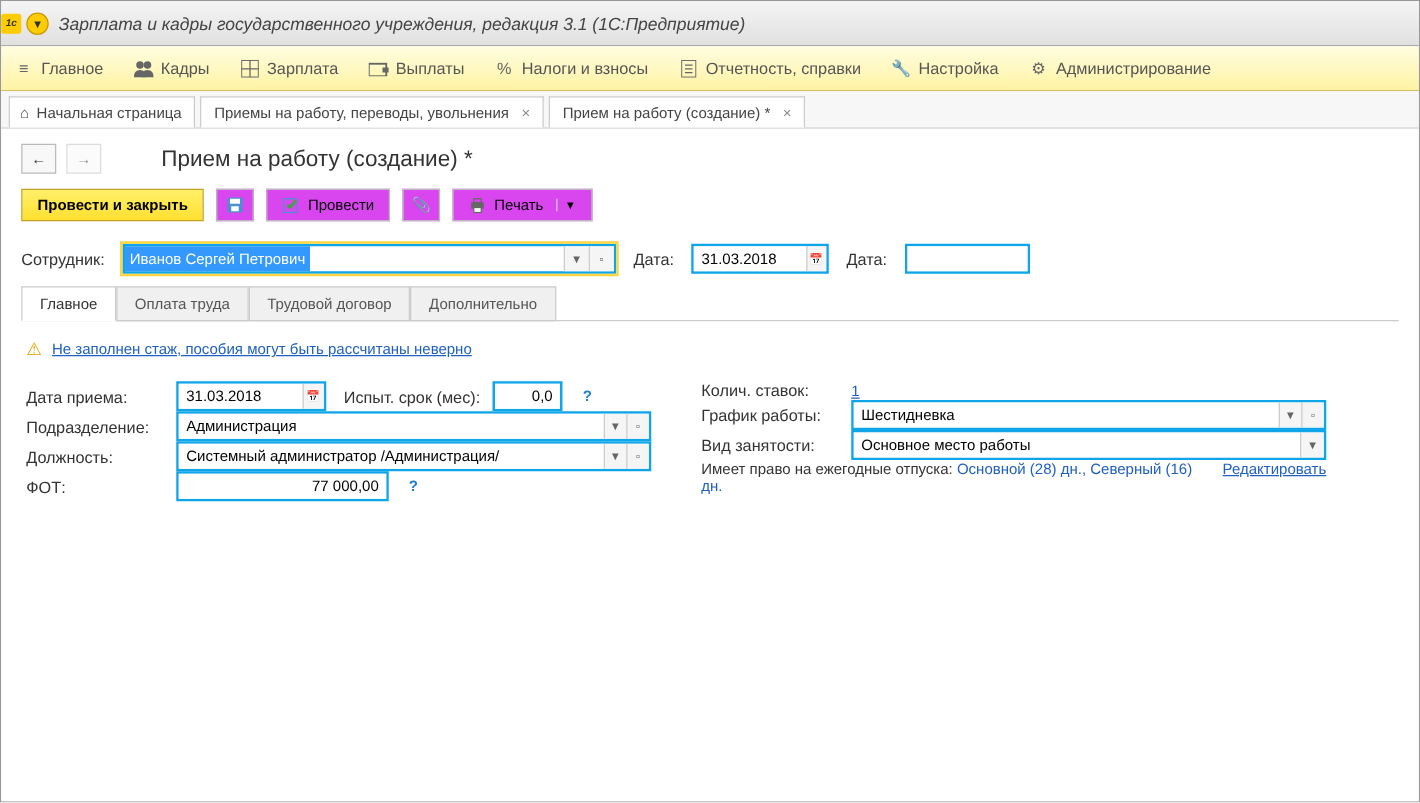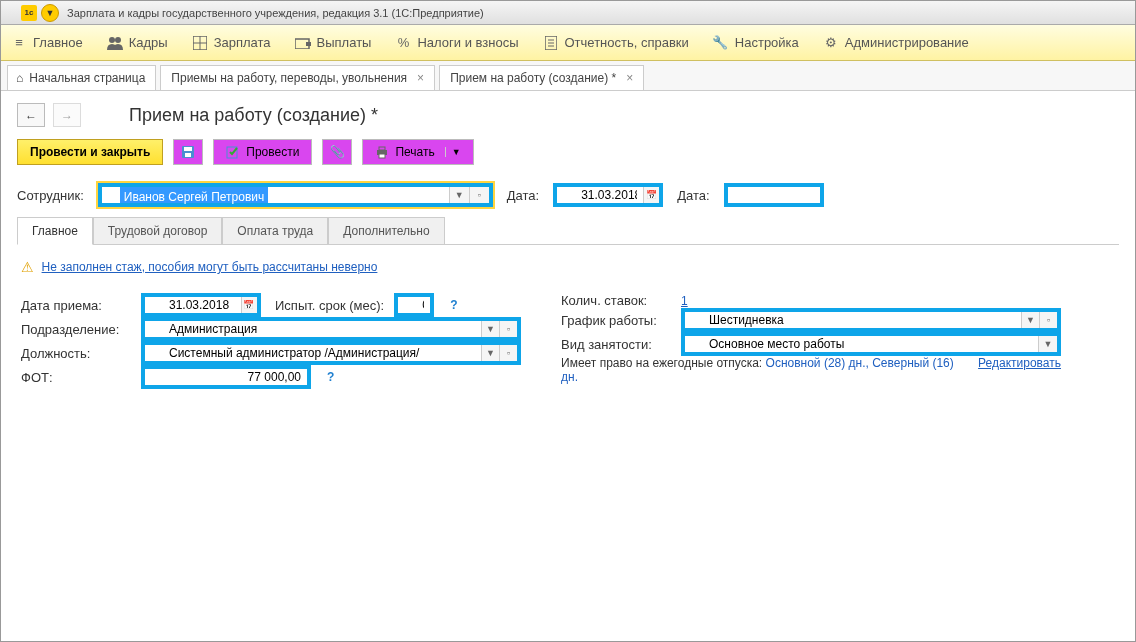--- a/index.html
+++ b/index.html
@@ -1,40 +1,40 @@
 <!DOCTYPE html>
 <html><head>
 <meta charset="utf-8">
 <style>
 * { box-sizing: border-box; margin: 0; padding: 0; font-family: Arial, sans-serif; }
 body { background: #fff; font-size: 12px; color: #333; }
 .window { width: 1136px; height: 642px; display: flex; flex-direction: column; border: 1px solid #999; }
-.titlebar { background: linear-gradient(#f5f5f5, #e0e0e0); height: 24px; display: flex; align-items: center; padding: 0 20px; border-bottom: 1px solid #aaa; }
+.titlebar { background: linear-gradient(#f5f5f5, #e0e0e0); height: 36px; display: flex; align-items: center; padding: 0 0; border-bottom: 1px solid #aaa; font-style: italic; }
 .tb-logo { width: 16px; height: 16px; background: #ffcc00; border-radius: 2px; margin-right: 4px; font-size: 8px; display: flex; align-items: center; justify-content: center; font-weight: bold; }
 .tb-arrow { width: 18px; height: 18px; background: #ffcc00; border-radius: 50%; margin-right: 8px; display: flex; align-items: center; justify-content: center; font-size: 9px; border: 1px solid #cc9900; }
-.titlebar-text { font-size: 11px; color: #444; }
+.titlebar-text { font-size: 14px; color: #444; }
 .menubar { background: linear-gradient(#fffde0, #fff3a3); height: 36px; display: flex; align-items: center; padding: 0 10px; border-bottom: 1px solid #d0c060; gap: 24px; }
 .menu-item { display: flex; align-items: center; gap: 6px; cursor: pointer; color: #555; font-size: 13px; }
 .menu-icon { width: 16px; height: 16px; display: inline-flex; align-items: center; justify-content: center; color: #666; }
 .tabbar { background: #f7f7f7; height: 30px; display: flex; align-items: flex-end; padding: 0 6px; border-bottom: 1px solid #ccc; gap: 4px; }
 .tab { background: #fff; border: 1px solid #ccc; border-bottom: none; padding: 5px 10px; display: flex; align-items: center; gap: 6px; font-size: 12px; color: #444; cursor: pointer; }
 .tab.home { padding-left: 8px; }
 .tab-close { color: #888; cursor: pointer; font-size: 12px; margin-left: 4px; }
 .content { flex: 1; padding: 12px 16px; background: #fff; }
 .nav-row { display: flex; align-items: center; gap: 8px; margin-bottom: 12px; }
 .nav-btn { width: 28px; height: 24px; border: 1px solid #bbb; background: #f8f8f8; cursor: pointer; display: flex; align-items: center; justify-content: center; }
 .page-title { font-size: 18px; color: #333; margin-left: 40px; }
 .toolbar { display: flex; gap: 10px; align-items: center; margin-bottom: 18px; }
 .btn { border: 1px solid #bbb; background: #d946ef; padding: 4px 12px; height: 26px; cursor: pointer; display: flex; align-items: center; gap: 6px; font-size: 12px; }
 .btn-primary { background: linear-gradient(#fff06a, #ffe030); border: 1px solid #c0a020; font-weight: bold; }
 .btn-icon { width: 30px; justify-content: center; padding: 4px; }
 .btn-dd { border-left: 1px solid #ccc; padding-left: 6px; margin-left: 4px; font-size: 9px; }
 .fieldrow { display: flex; align-items: center; gap: 14px; margin-bottom: 10px; }
 .label { font-size: 13px; color: #333; }
-.input-group { display: flex; border: 4px solid #0ea5e9; background: #fff; height: 24px; align-items: stretch; padding-left: 18px; }
+.input-group { display: flex; border: 2px solid #0ea5e9; background: #fff; height: 24px; align-items: stretch; }
 .input-group.highlight { outline: 2px solid #ffd540; }
 .input-group input { border: none; outline: none; padding: 0 6px; font-size: 12px; width: 100%; }
 .input-group .sel { background: #3399ff; color: #fff; padding: 3px 4px; }
 .ig-btn { width: 20px; border-left: 1px solid #ccc; display: flex; align-items: center; justify-content: center; cursor: pointer; font-size: 9px; color: #666; background: #f5f5f5; }
 .inner-tabs { display: flex; border-bottom: 1px solid #ccc; margin-top: 4px; }
 .itab { border: 1px solid #ccc; border-bottom: 1px solid #fff; margin-bottom: -1px; padding: 6px 14px; background: #fff; cursor: pointer; font-size: 12px; }
 .itab.inactive { background: #f0f0f0; border-bottom: 1px solid #ccc; color: #555; }
 .warning-row { display: flex; align-items: center; gap: 8px; margin: 14px 0 14px 4px; }
 .warn-icon { color: #e0a000; font-size: 14px; }
 .warn-link { color: #2060c0; text-decoration: underline; cursor: pointer; }
@@ -182,40 +182,40 @@
         <div class="ig-btn">📅</div>
       </div>
       <span class="label">Дата:</span>
       <div class="input-group" style="width:100px">
         <input value="" style="">
       </div>
     </div>
 
     <div class="inner-tabs">
       <div class="itab">Главное</div>
+      <div class="itab inactive">Оплата труда</div>
       <div class="itab inactive">Трудовой договор</div>
-      <div class="itab inactive">Оплата труда</div>
       <div class="itab inactive">Дополнительно</div>
     </div>
 
     <div class="warning-row">
       <span class="warn-icon">⚠</span>
       <a class="warn-link">Не заполнен стаж, пособия могут быть рассчитаны неверно</a>
     </div>
 
     <div class="form-grid">
       <div class="form-col" style="width:500px">
         <div class="frow">
           <span class="flabel">Дата приема:</span>
           <div class="input-group" style="width:120px">
               <input value="31.03.2018" style="">
               <div class="ig-btn">📅</div>
             </div>
           <span class="label" style="margin-left:4px">Испыт. срок (мес):</span>
-          <div class="input-group" style="width:40px">
+          <div class="input-group" style="width:56px">
               <input style="text-align: right;" value="0,0">
             </div>
           <span class="help">?</span>
         </div>
         <div class="frow">
           <span class="flabel">Подразделение:</span>
           <div class="input-group" style="flex:1">
               <input value="Администрация" style="">
               <div class="ig-btn">▼</div>
               <div class="ig-btn">▫</div>

